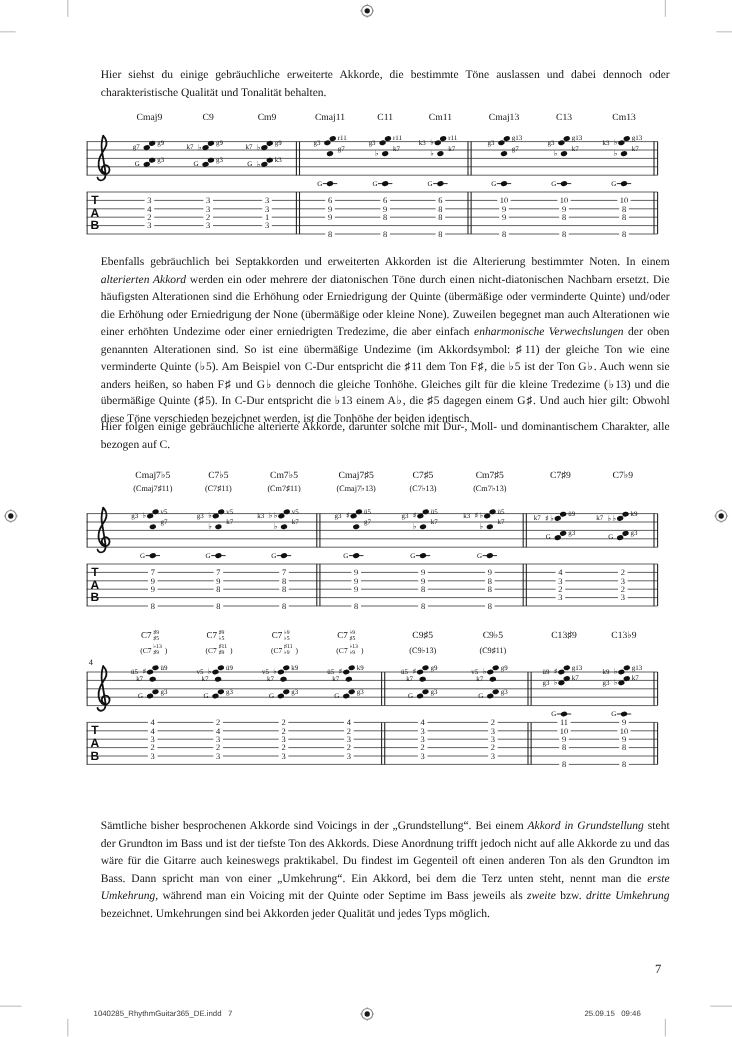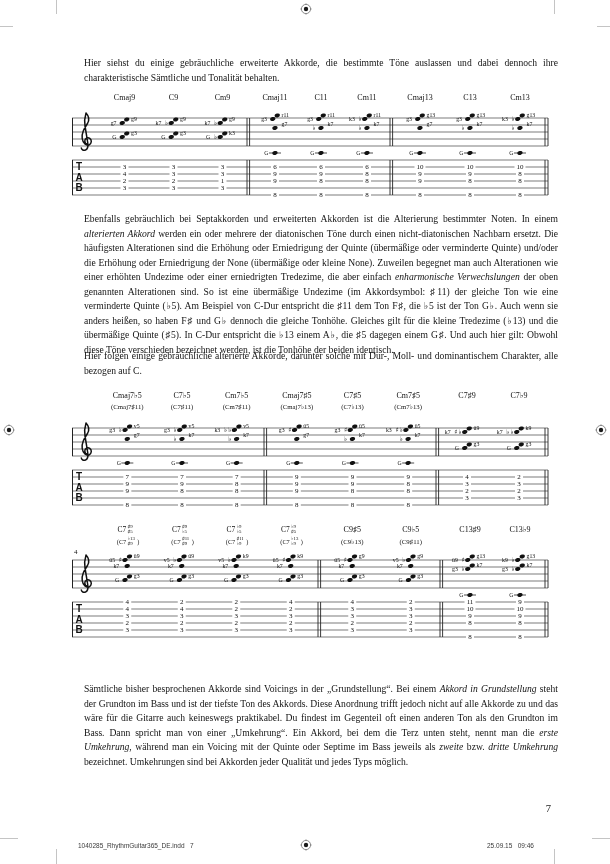--- a/index.html
+++ b/index.html
@@ -50,21 +50,21 @@
       <circle cx="6" cy="6" r="4.6" fill="#fff" stroke="#8a8a8a" stroke-width="1"></circle>
       <circle cx="6" cy="6" r="2.2" fill="#1a1a1a"></circle>
     </svg>
   <svg class="reg" style="left:300px;top:839px" viewBox="0 0 12 12">
       <line x1="0" y1="6" x2="12" y2="6" stroke="#9a9a9a" stroke-width="0.7"></line>
       <line x1="6" y1="0" x2="6" y2="12" stroke="#9a9a9a" stroke-width="0.7"></line>
       <circle cx="6" cy="6" r="4.6" fill="#fff" stroke="#8a8a8a" stroke-width="1"></circle>
       <circle cx="6" cy="6" r="2.2" fill="#1a1a1a"></circle>
     </svg>
 
-  <p class="para" style="top:56px"><span>Hier siehst du einige gebräuchliche erweiterte Akkorde, die bestimmte Töne auslassen und dabei dennoch ihre charakteristische Sämtliche und Tonalität behalten.</span></p>
+  <p class="para" style="top:56px"><span>Hier siehst du einige gebräuchliche erweiterte Akkorde, die bestimmte Töne auslassen und dabei dennoch oder charakteristische Qualität und Tonalität behalten.</span></p>
 
   <div class="system" id="sys0" style="top:88px"><svg width="478" height="112" viewBox="0 0 478 112">
         <line x1="0" y1="30" x2="476" y2="30" stroke="#444" stroke-width="0.7"></line>
         <line x1="0" y1="37" x2="476" y2="37" stroke="#444" stroke-width="0.7"></line>
         <line x1="0" y1="44" x2="476" y2="44" stroke="#444" stroke-width="0.7"></line>
         <line x1="0" y1="51" x2="476" y2="51" stroke="#444" stroke-width="0.7"></line>
         <line x1="0" y1="58" x2="476" y2="58" stroke="#444" stroke-width="0.7"></line>
         <line x1="0" y1="72" x2="476" y2="72" stroke="#444" stroke-width="0.7"></line>
         <line x1="0" y1="79" x2="476" y2="79" stroke="#444" stroke-width="0.7"></line>
         <line x1="0" y1="86" x2="476" y2="86" stroke="#444" stroke-width="0.7"></line>

